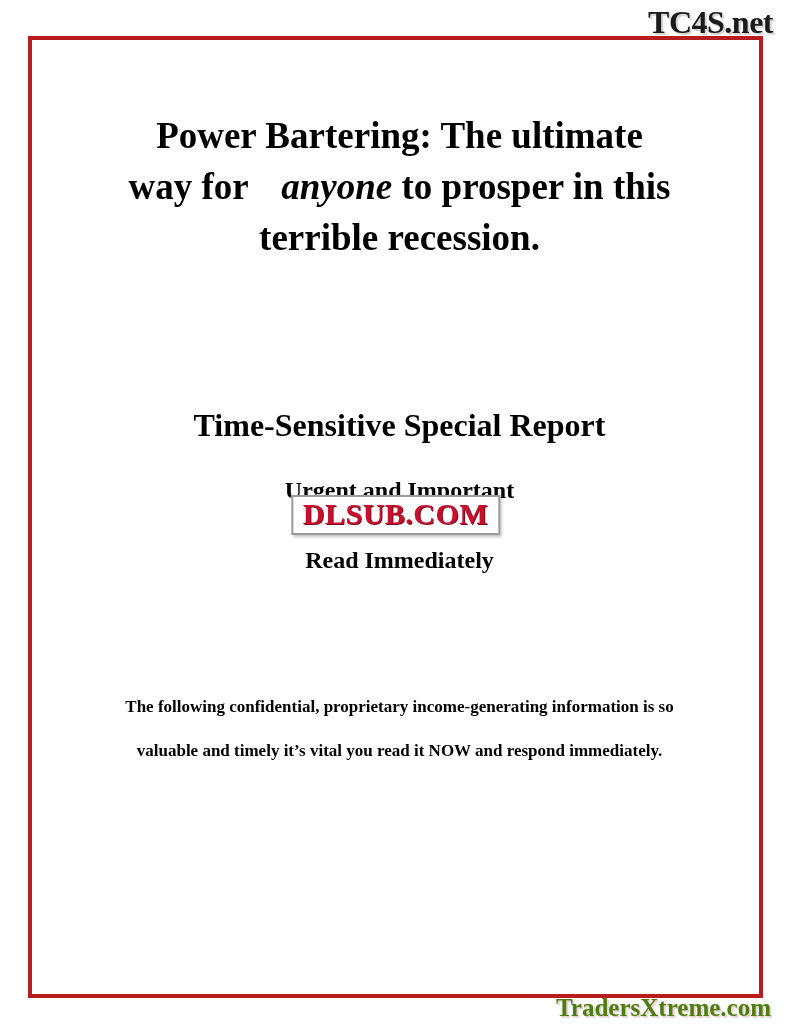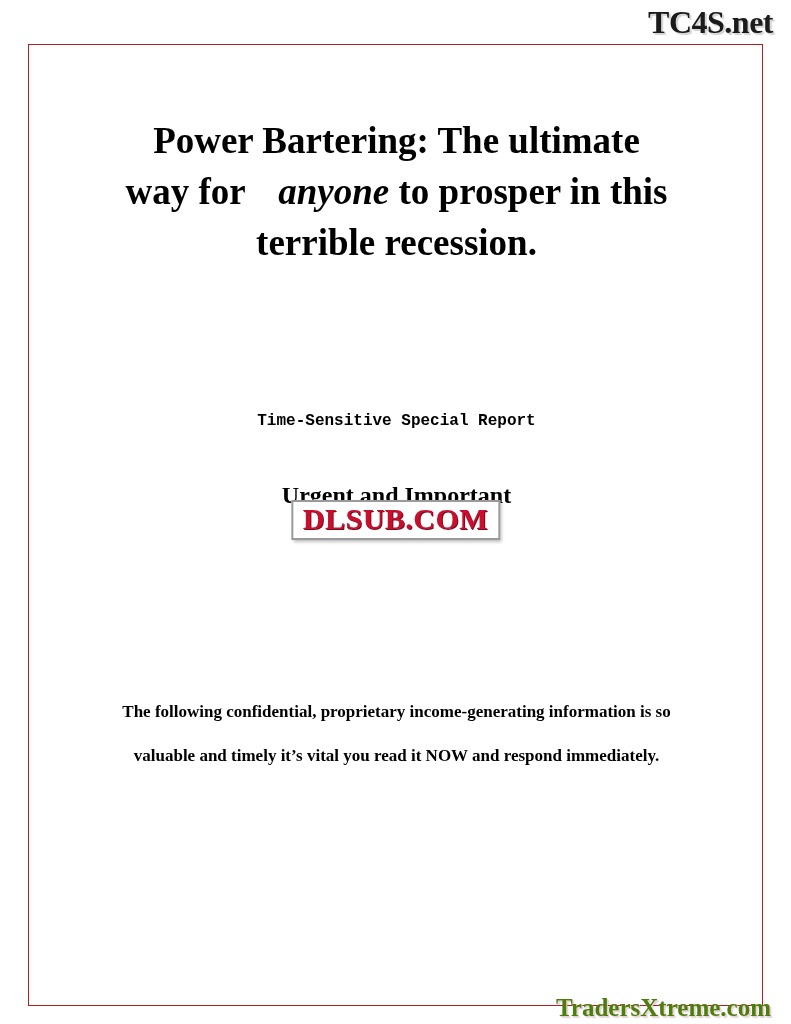--- a/index.html
+++ b/index.html
@@ -12,25 +12,25 @@
     height: 1024px;
     position: relative;
     font-family: "Liberation Serif", serif;
     overflow: hidden;
   }
 
   
   #page-sheet {
     position: absolute;
     left: 28px;
-    top: 44px;
+    top: 36px;
     width: 735px;
     height: 962px;
     background: #ffffff;
-    border: 1px solid #b91c1c;
+    border: 4px solid #b91c1c;
     box-sizing: border-box;
   }
 
   
   #watermark-top {
     position: absolute;
     right: 18px;
     top: 6px;
     font-family: "Liberation Serif", serif;
     font-weight: bold;
@@ -79,23 +79,22 @@
   }
   #doc-title .em { font-style: italic; margin-left: 24px; }
 
   #subtitle-1 {
     position: absolute;
     left: 40px;
     top: 367px;
     width: 655px;
     text-align: center;
     font-weight: bold;
-    font-size: 16px;
+    font-size: 32px;
     color: #000000;
-    font-family: Liberation Mono, monospace;
   }
 
   #subtitle-2 {
     position: absolute;
     left: 40px;
     top: 437px;
     width: 655px;
     text-align: center;
     font-weight: bold;
     font-size: 24px;
@@ -168,20 +167,21 @@
   <div class="doc-content">
 
     <div id="doc-title">
       <span>Power Bartering: The ultimate</span><br>
       <span>way for </span><span class="em">anyone</span><span> to prosper in this</span><br>
       <span>terrible recession.</span>
     </div>
 
     <div id="subtitle-1">Time-Sensitive Special Report</div>
     <div id="subtitle-2">Urgent and Important</div>
+    <div id="subtitle-3">Read Immediately</div>
 
     <div id="body-para">
       <span>The following confidential, proprietary income-generating information is so</span><br>
       <span>valuable and timely it’s vital you read it NOW and respond immediately.</span>
     </div>
 
 
   </div>
 
   <div id="stamp-watermark">

